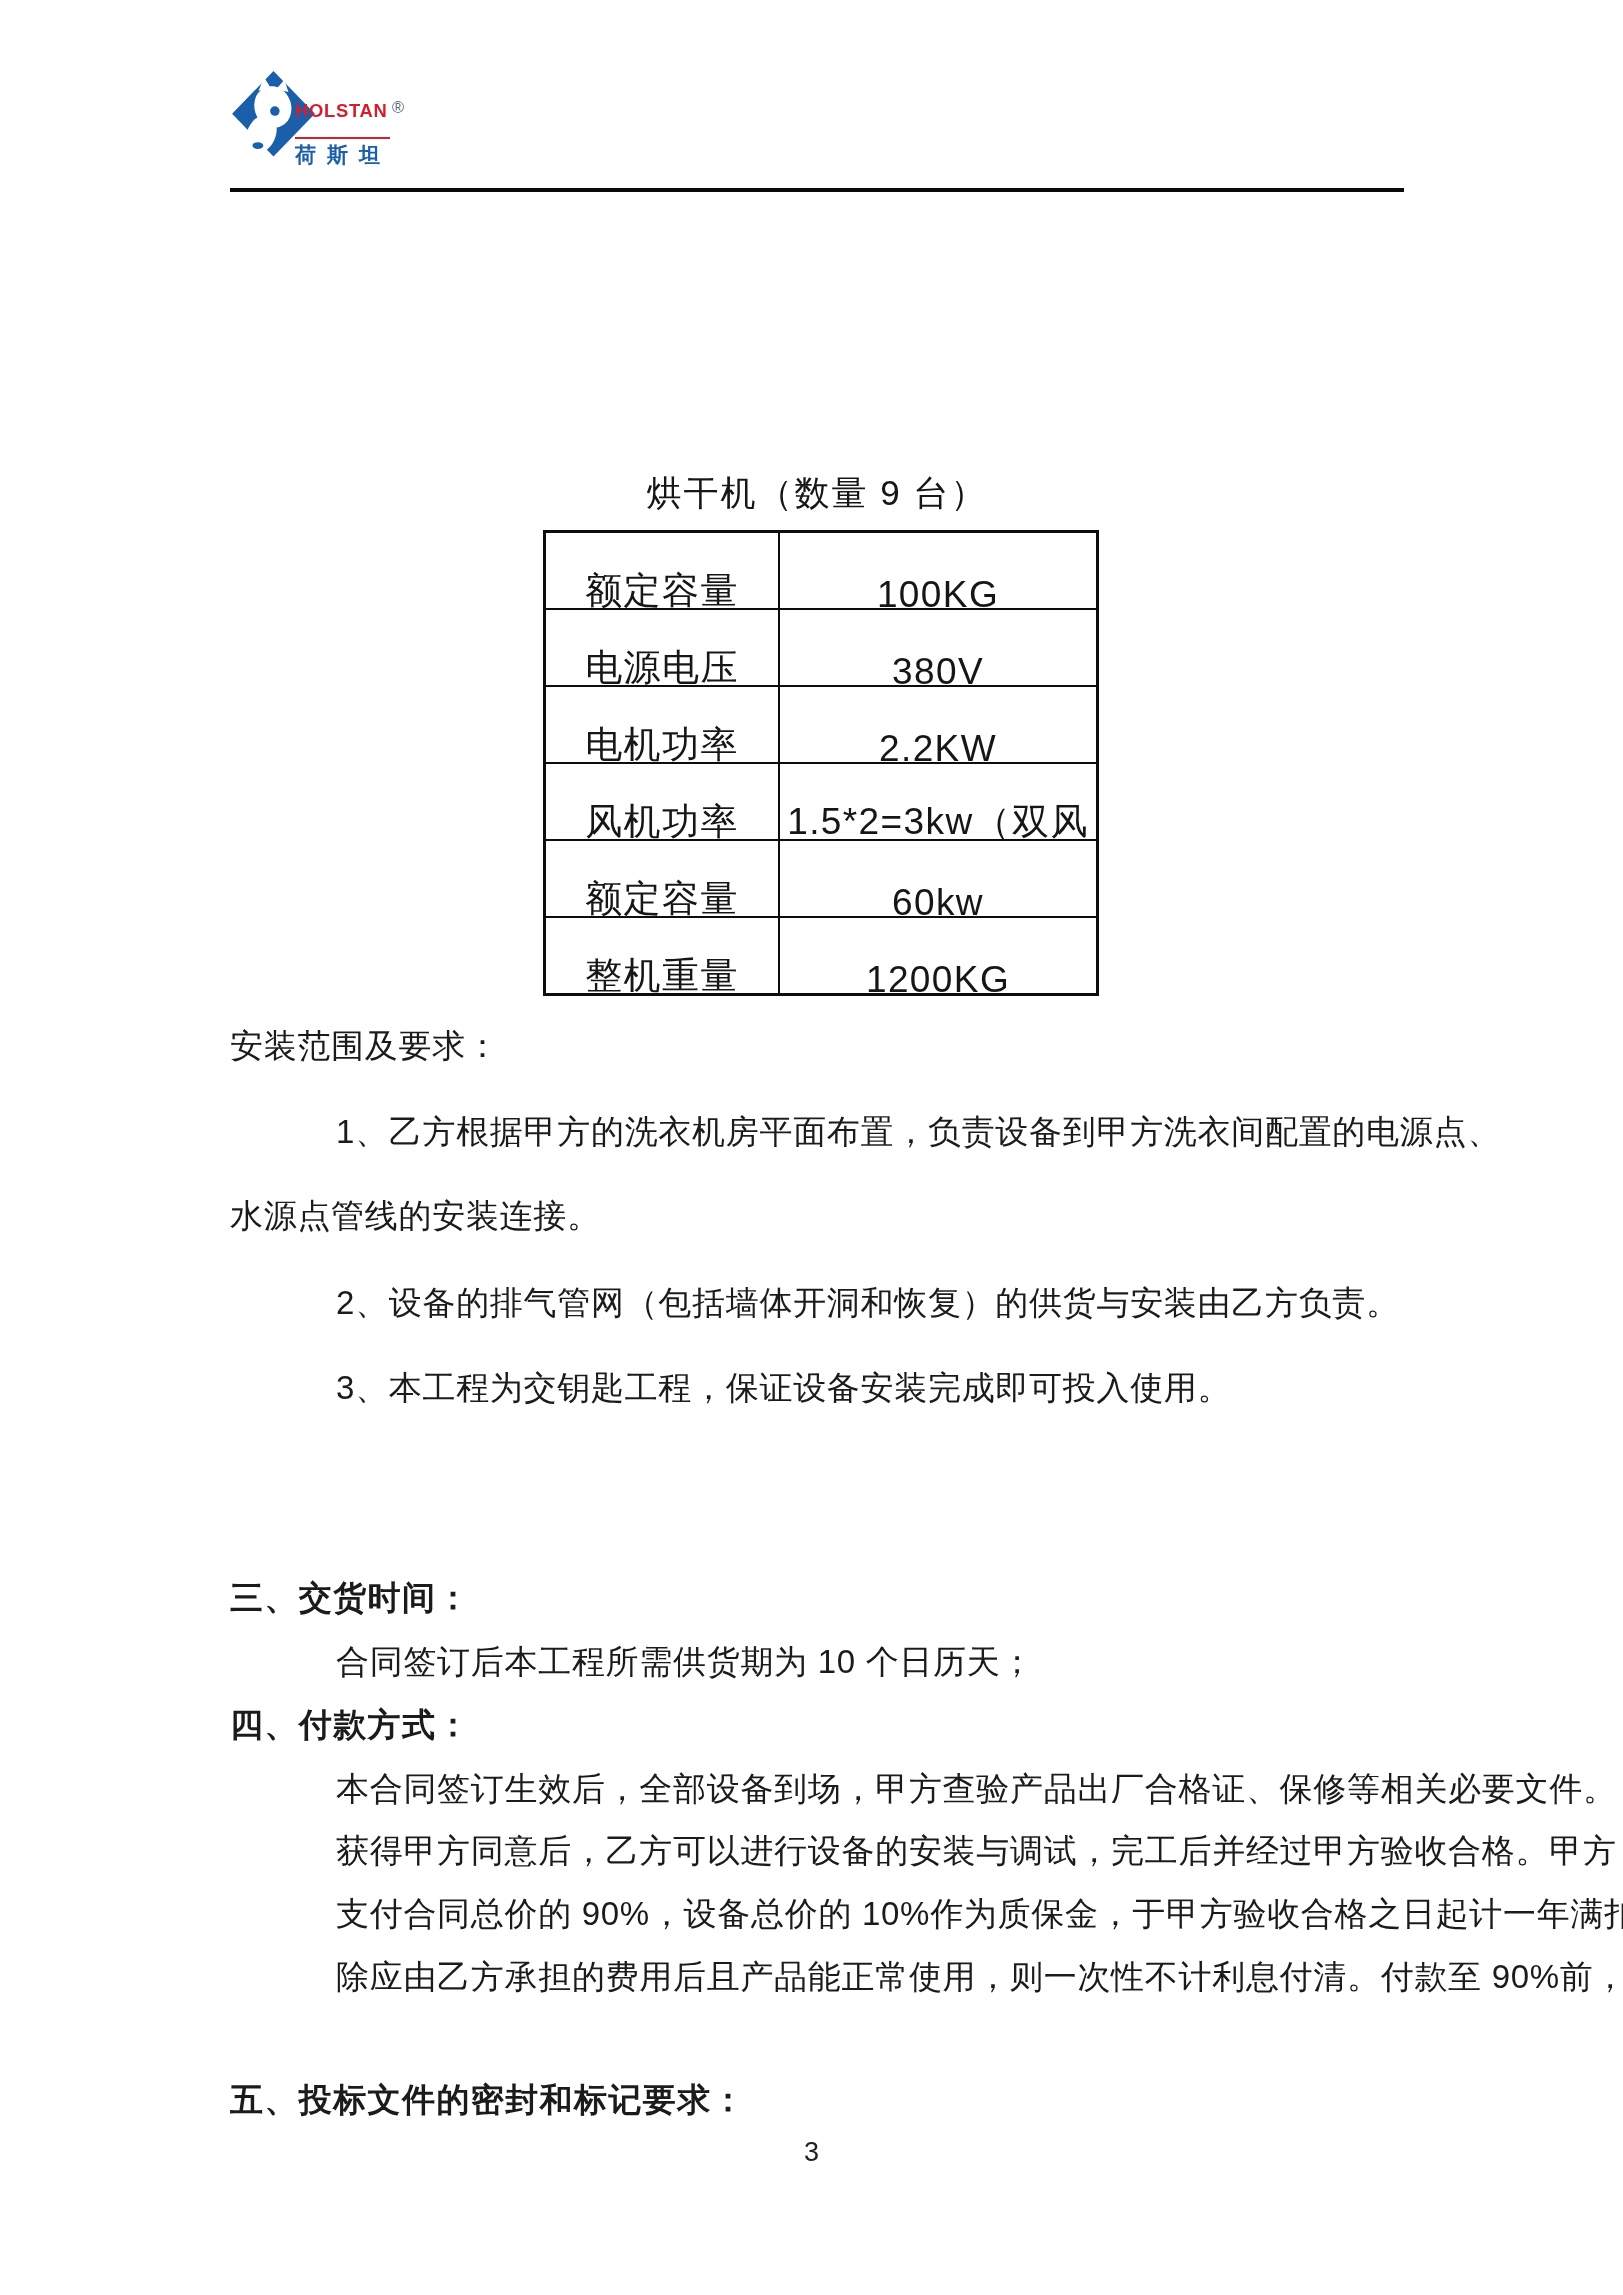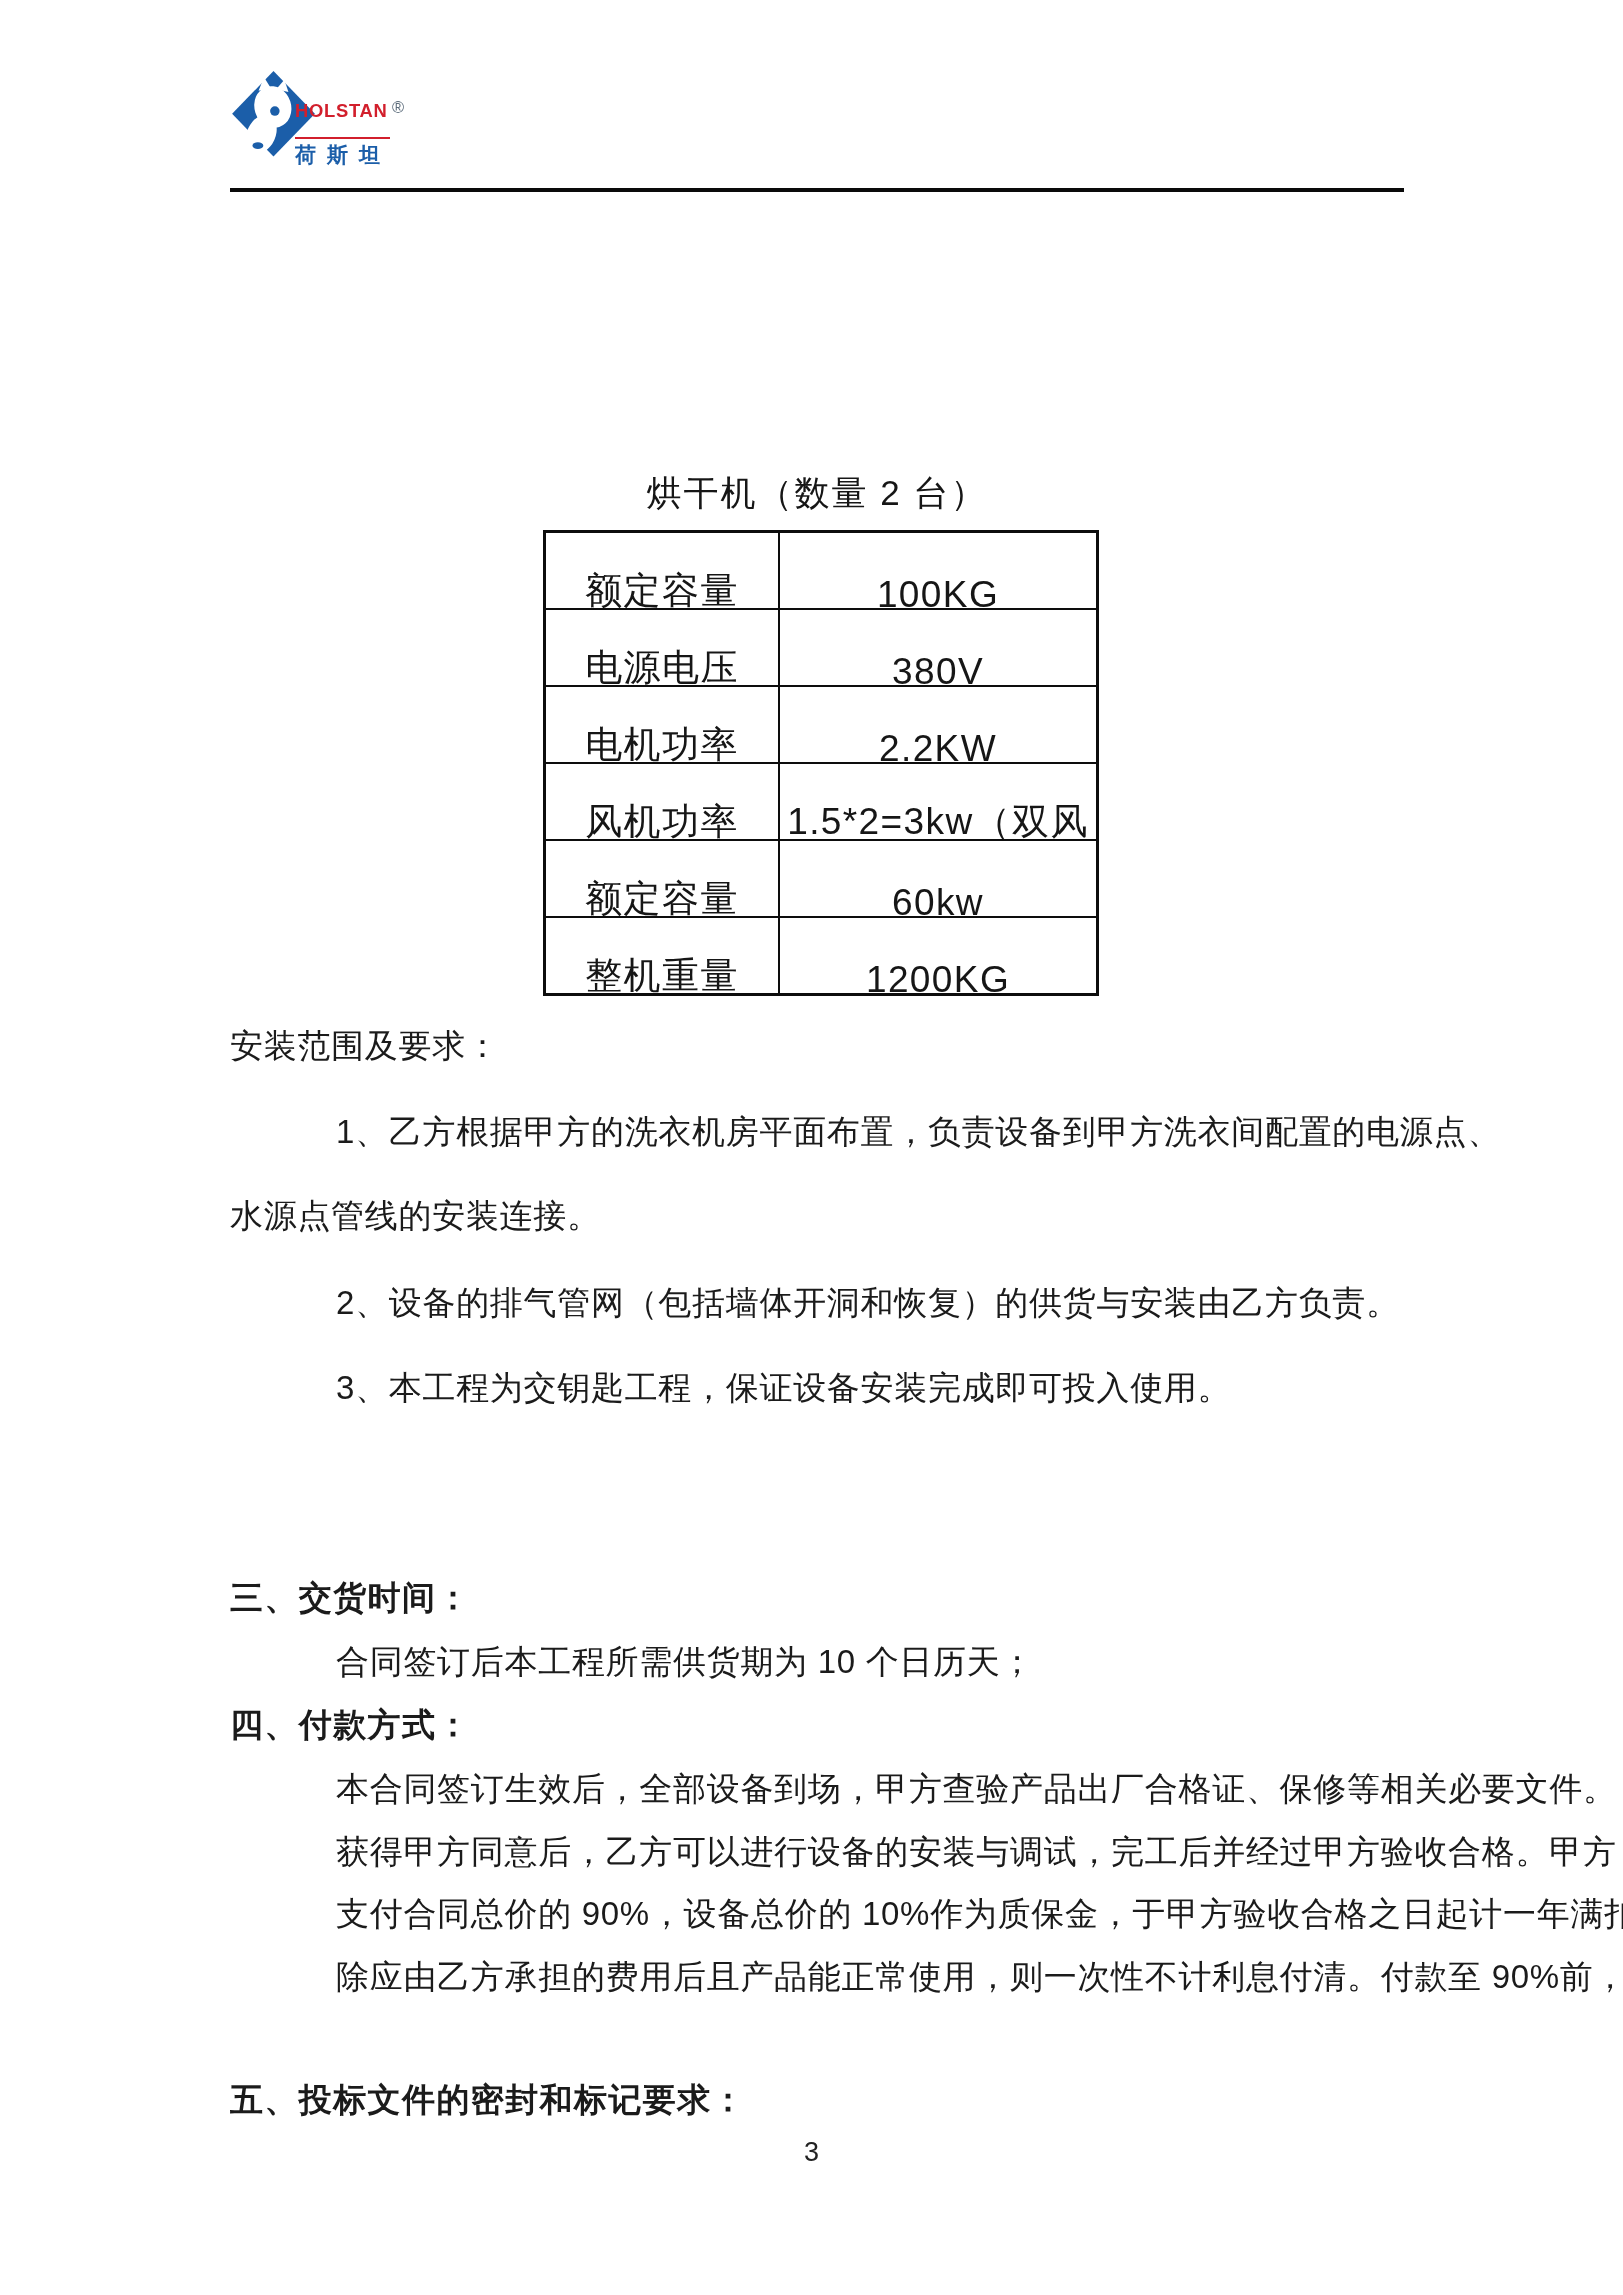--- a/index.html
+++ b/index.html
@@ -70,21 +70,21 @@
 
   .pos-install-head{top:1027px;}
   .pos-i1l1{top:1113px;}
   .pos-i1l2{top:1197px;}
   .pos-i2{top:1284px;}
   .pos-i3{top:1369px;}
   .pos-s3-head{top:1579px;text-align:center;}
   .pos-s3-body{top:1643px;}
   .pos-s4-head{top:1706px;}
   .pos-s4-l1{top:1770px;}
-  .pos-s4-l2{top:1833px;}
+  .pos-s4-l2{top:1833px;font-family:Liberation Serif, serif;}
   .pos-s4-l3{top:1895px;}
   .pos-s4-l4{top:1958px;}
   .pos-s4-l5{top:2021px;}
   .pos-s5-head{top:2081px;}
 
   .page-number{
     position:absolute;left:0;top:2137px;width:100%;
     text-align:center;font-size:27px;color:#222;
   }
 </style>
@@ -108,21 +108,21 @@
         <ellipse cx="41" cy="113" rx="8" ry="5"></ellipse>
       </g>
     </svg>
     <div class="brand-en">HOLSTAN</div>
     <div class="brand-reg">®</div>
     <div class="brand-underline"></div>
     <div class="brand-cn">荷斯坦</div>
   </div>
   <div class="header-rule"></div>
 
-  <div class="table-title">烘干机（数量 2 台）</div>
+  <div class="table-title">烘干机（数量 9 台）</div>
 
   <table class="spec-table">
     <tbody>
       <tr>
         <td class="c1">
             <span>额定容量</span>
           </td>
         <td class="c2">
             <span>100KG</span>
           </td>

